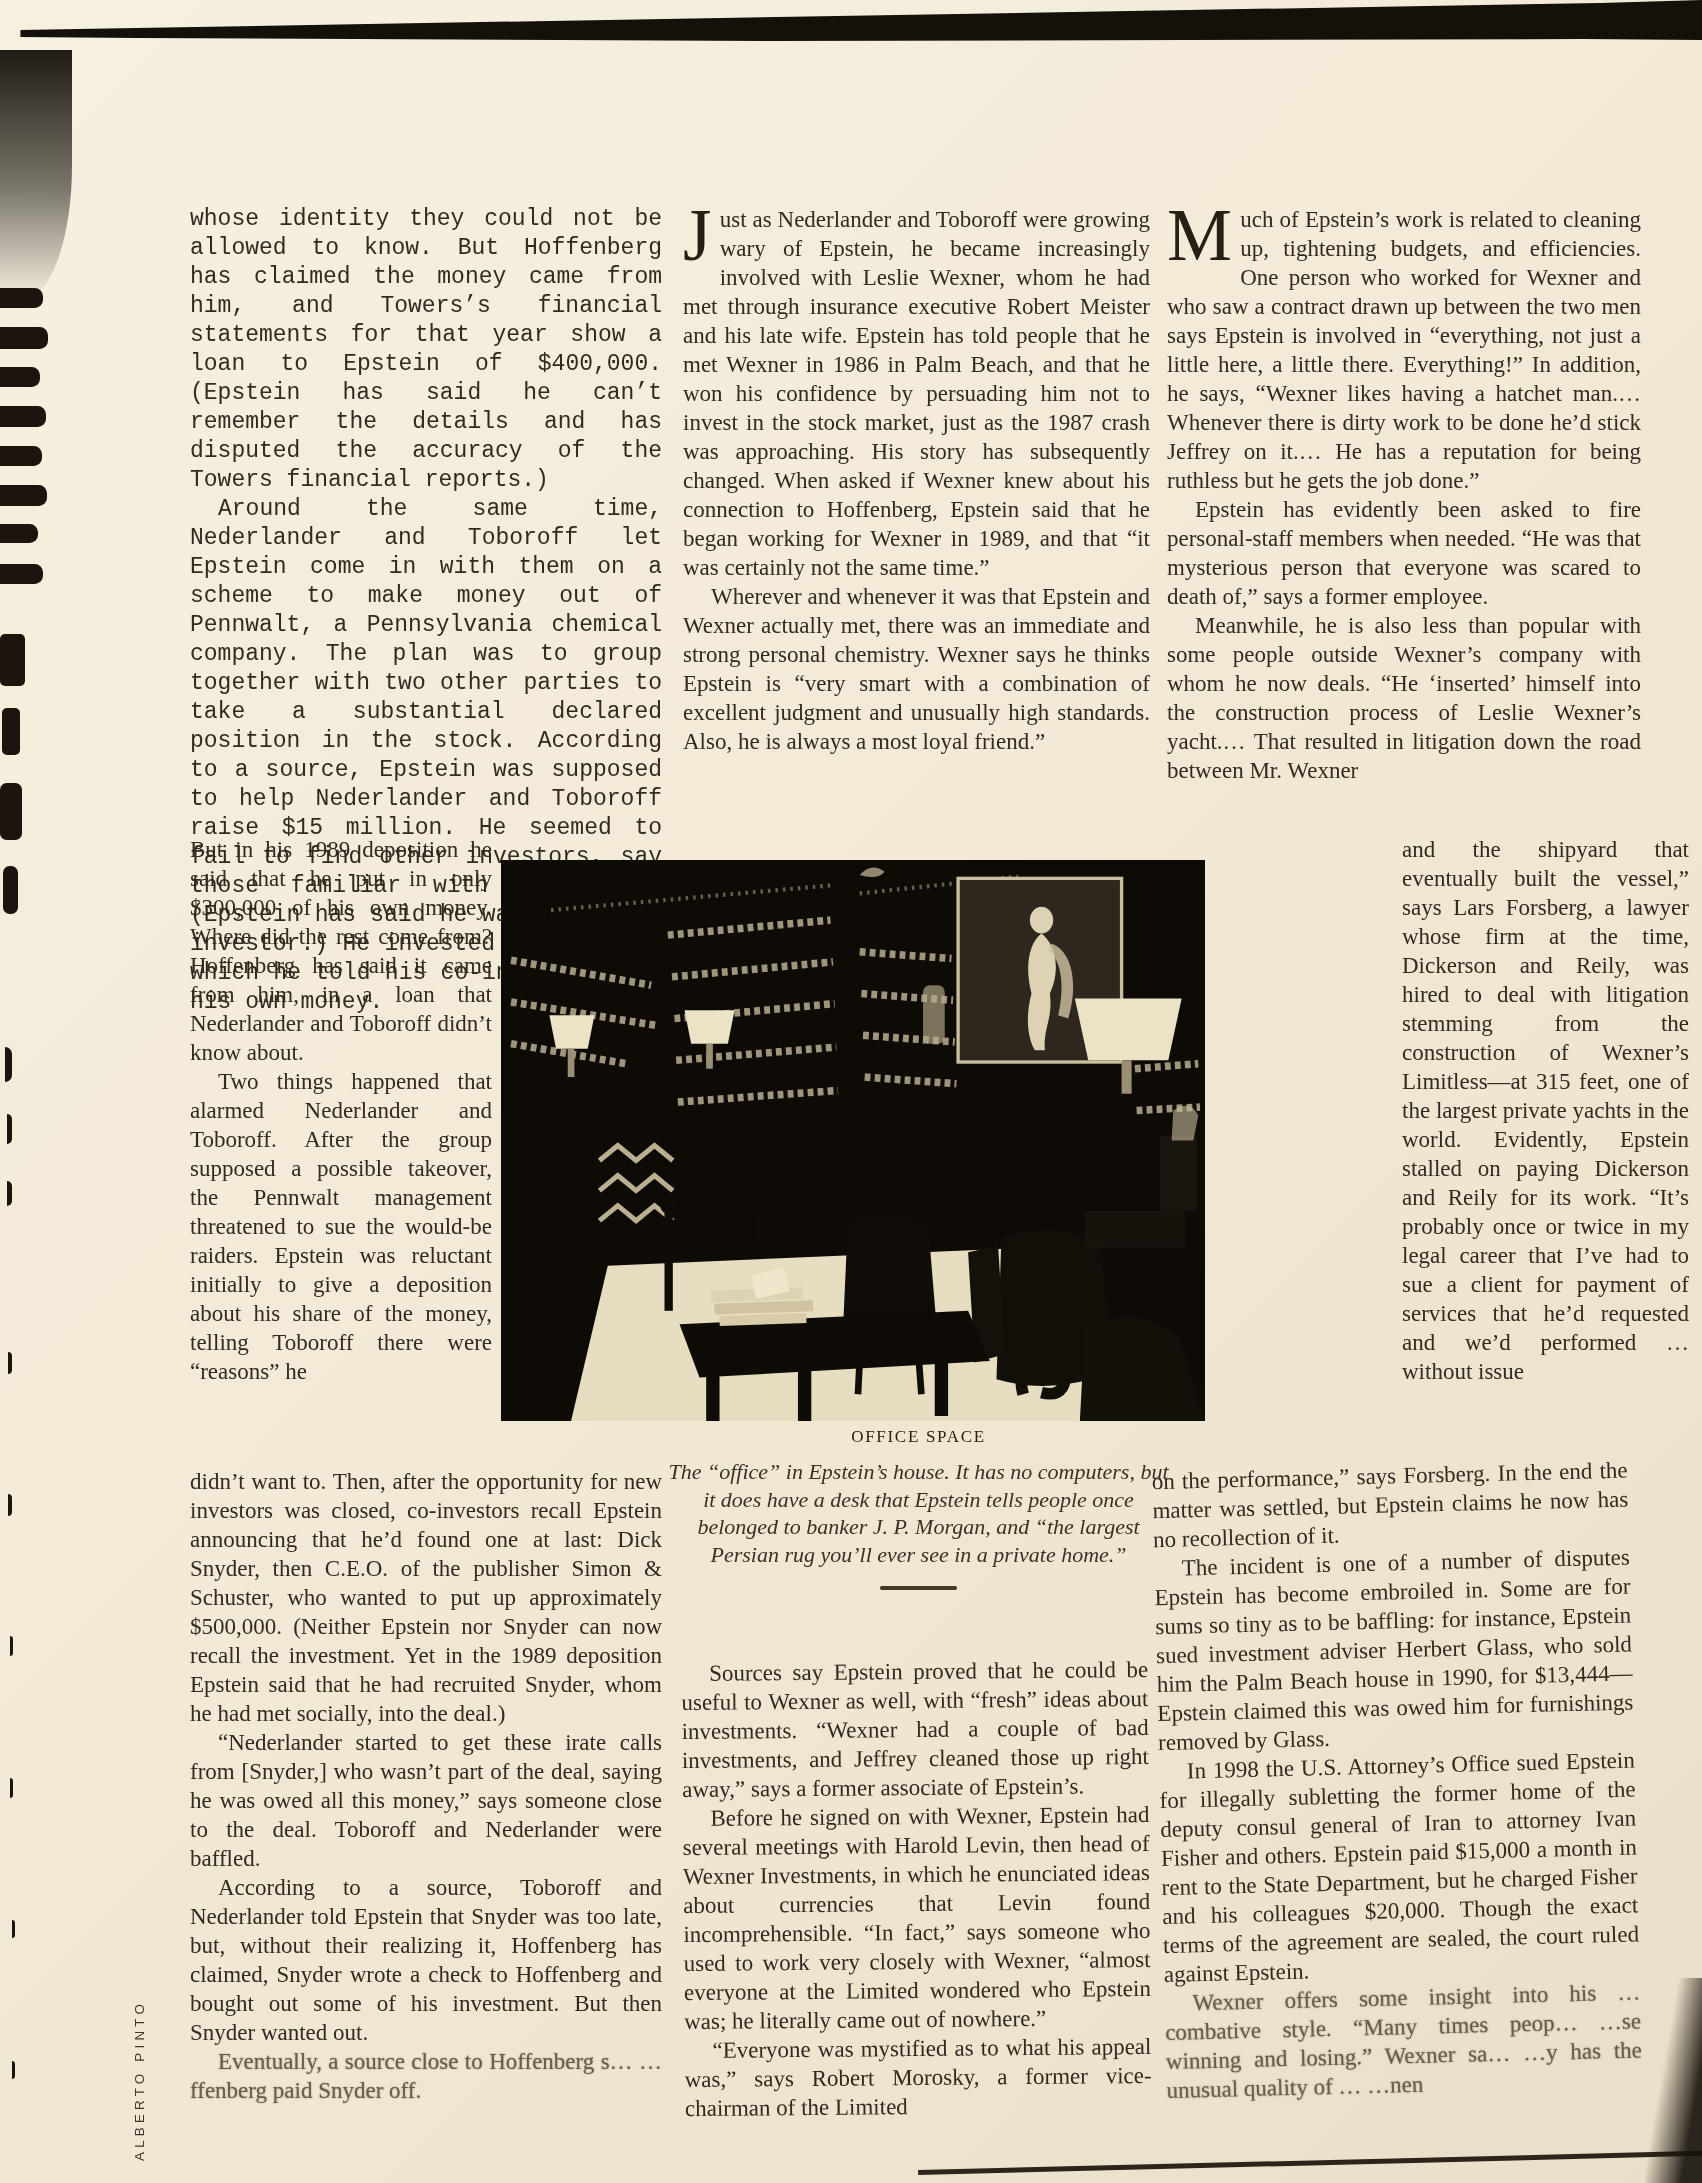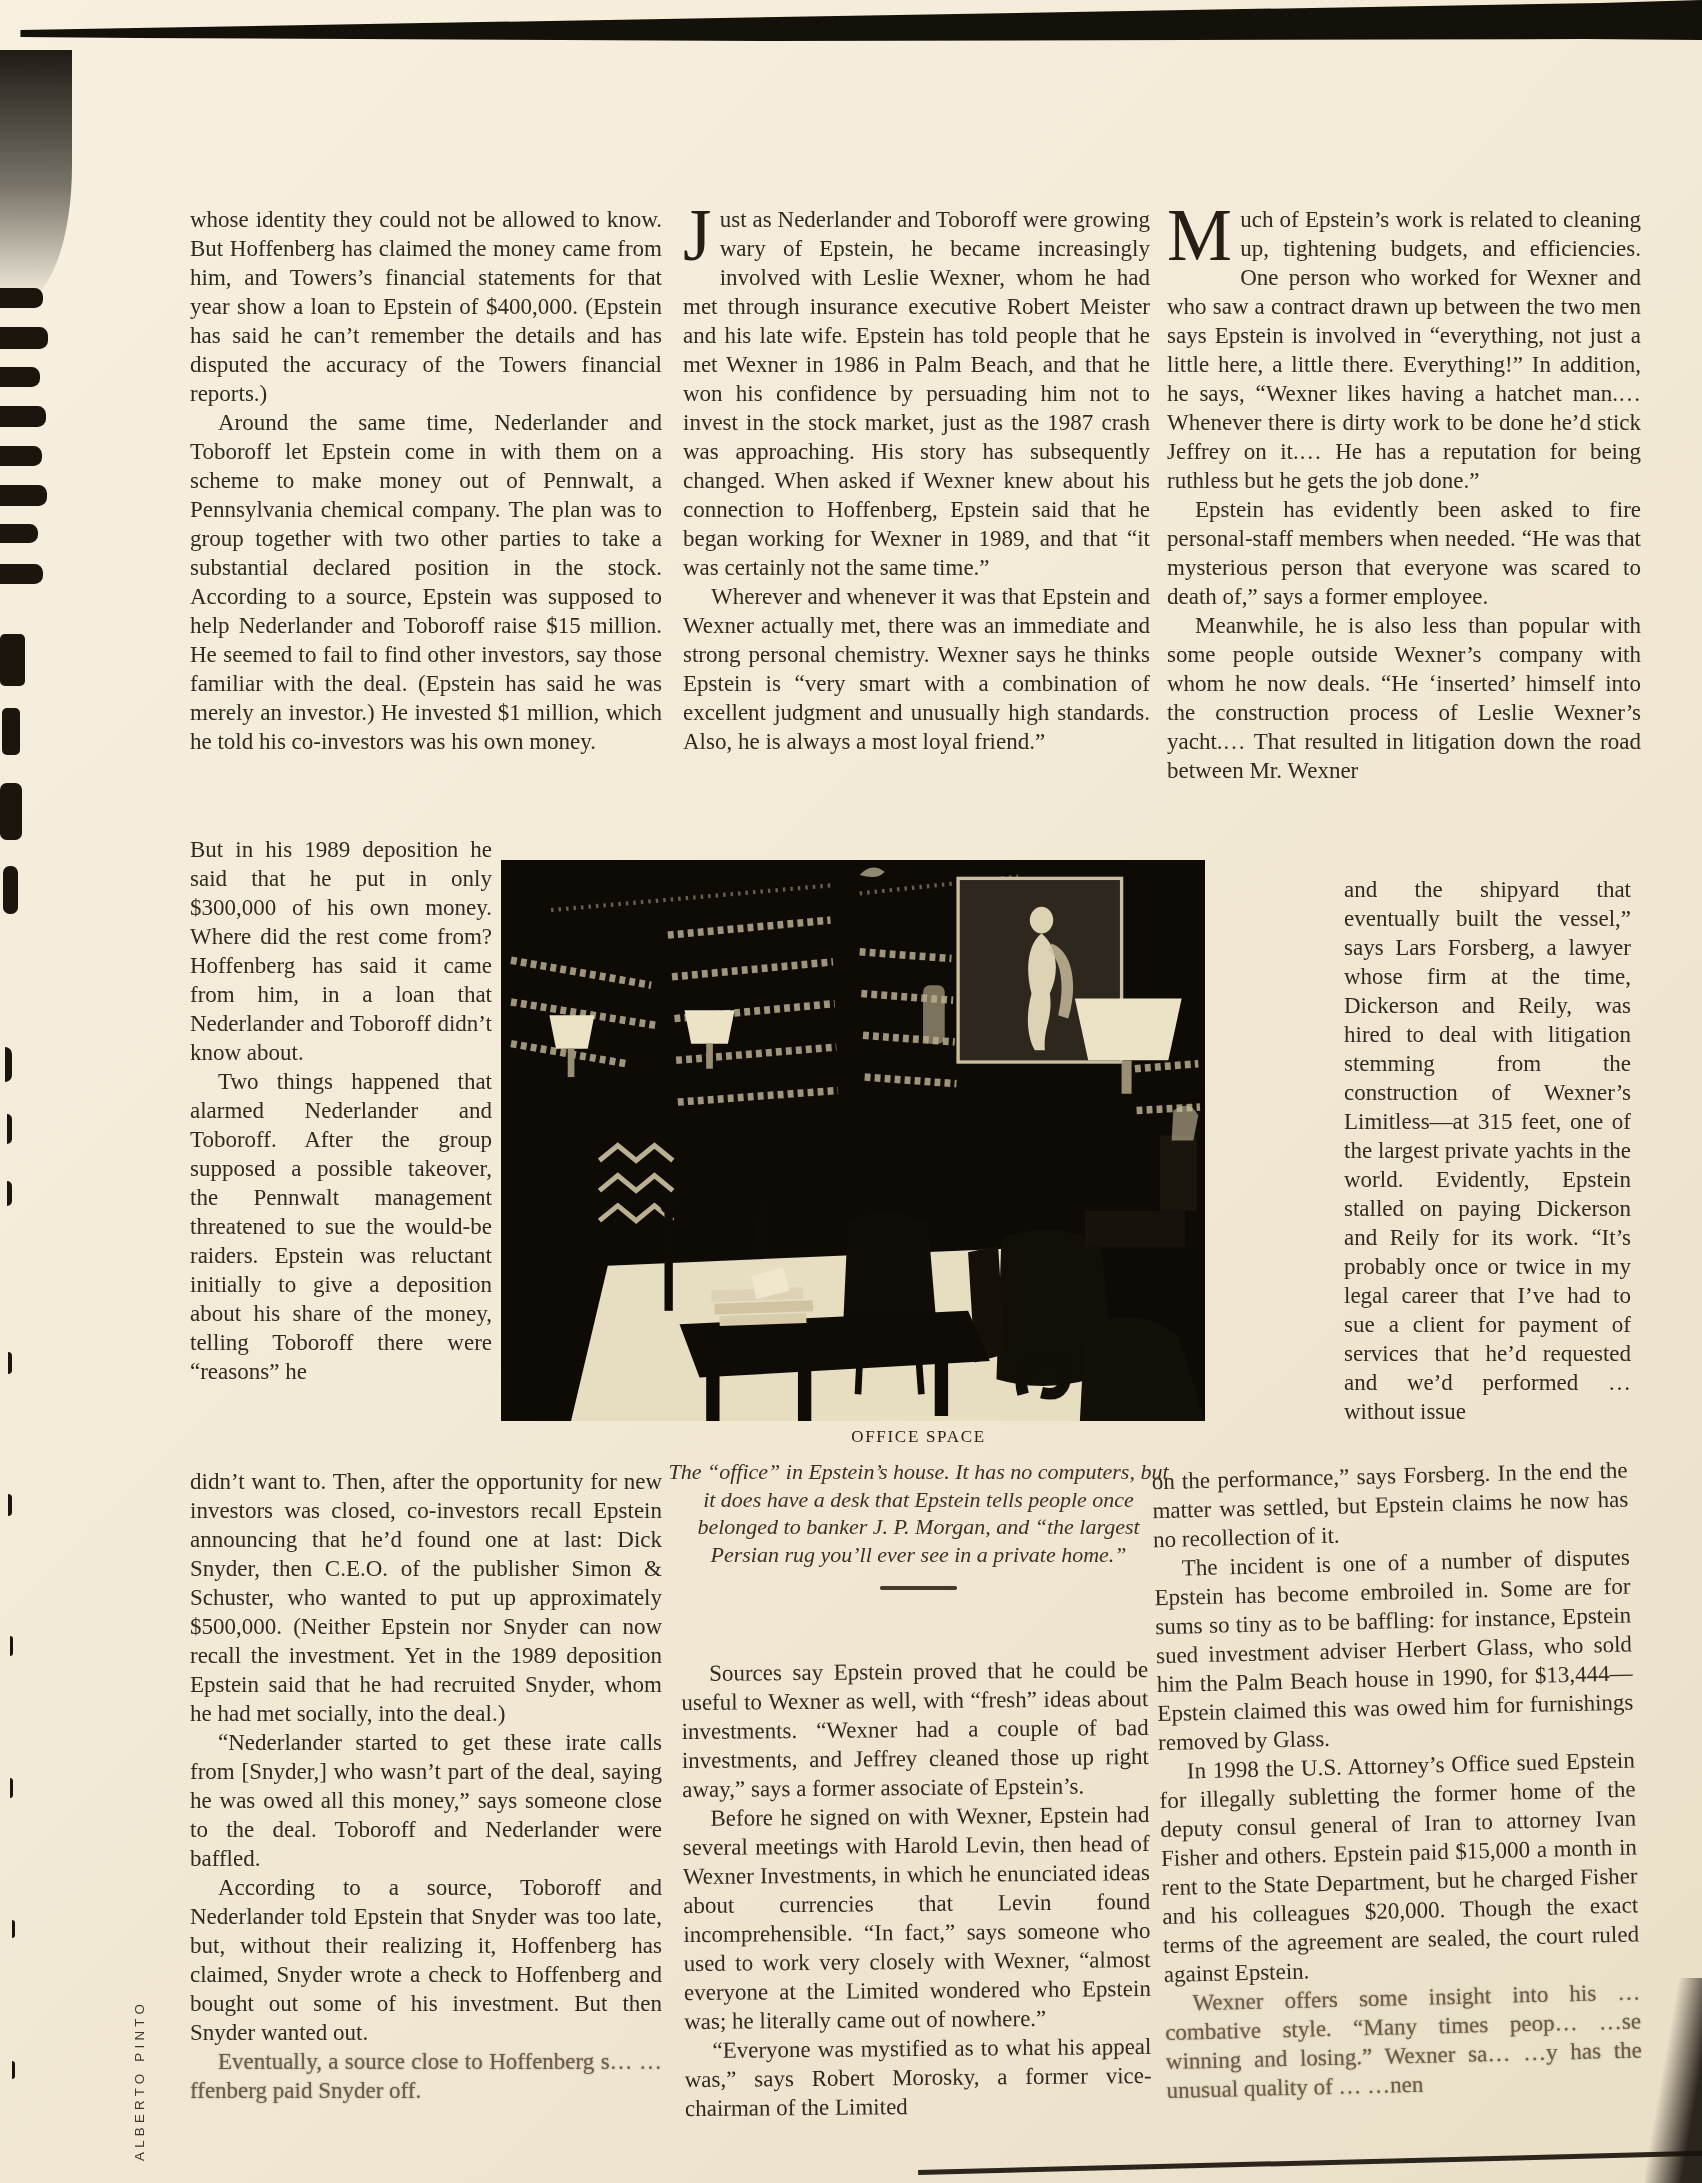--- a/index.html
+++ b/index.html
@@ -94,21 +94,21 @@
     <div class="bmark" style="left:10px;top:1636px;width:3.3px;height:20px;"></div>
     <div class="bmark" style="left:10px;top:1778px;width:3.3px;height:20px;"></div>
     <div class="bmark" style="left:11.7px;top:1920px;width:3.3px;height:18.4px;"></div>
     <div class="bmark" style="left:11.7px;top:2061px;width:3.3px;height:18.4px;"></div>
   </div>
   <div class="edge-bottom"></div>
   <div class="edge-corner"></div>
 
   <div class="credit">ALBERTO PINTO</div>
 
-  <section class="col" style="left:190px;top:205px;width:472px;">
+  <section class="col" style="left:190px;top:205px;width:472px;font-family:Liberation Mono, monospace;">
     <p class="cont">whose identity they could not be allowed to know. But Hoffenberg has claimed the money came from him, and Towers’s financial statements for that year show a loan to Epstein of $400,000. (Epstein has said he can’t remember the details and has disputed the accuracy of the Towers financial reports.)</p>
     <p>Around the same time, Nederlander and Toboroff let Epstein come in with them on a scheme to make money out of Pennwalt, a Pennsylvania chemical company. The plan was to group together with two other parties to take a substantial declared position in the stock. According to a source, Epstein was supposed to help Nederlander and Toboroff raise $15 million. He seemed to fail to find other investors, say those familiar with the deal. (Epstein has said he was merely an investor.) He invested $1 million, which he told his co-investors was his own money.</p>
   </section>
   <section class="col" style="left:190px;top:835px;width:302px;">
     <p class="cont">But in his 1989 deposition he said that he put in only $300,000 of his own money. Where did the rest come from? Hoffenberg has said it came from him, in a loan that Nederlander and Toboroff didn’t know about.</p>
     <p>Two things happened that alarmed Nederlander and Toboroff. After the group supposed a possible takeover, the Pennwalt management threatened to sue the would-be raiders. Epstein was reluctant initially to give a deposition about his share of the money, telling Toboroff there were “reasons” he</p>
   </section>
   <section class="col" style="left:190px;top:1467px;width:472px;">
     <p class="cont">didn’t want to. Then, after the opportunity for new investors was closed, co-investors recall Epstein announcing that he’d found one at last: Dick Snyder, then C.E.O. of the publisher Simon &amp; Schuster, who wanted to put up approximately $500,000. (Neither Epstein nor Snyder can now recall the investment. Yet in the 1989 deposition Epstein said that he had recruited Snyder, whom he had met socially, into the deal.)</p>
     <p>“Nederlander started to get these irate calls from [Snyder,] who wasn’t part of the deal, saying he was owed all this money,” says someone close to the deal. Toboroff and Nederlander were baffled.</p>
@@ -218,21 +218,21 @@
     <p>Sources say Epstein proved that he could be useful to Wexner as well, with “fresh” ideas about investments. “Wexner had a couple of bad investments, and Jeffrey cleaned those up right away,” says a former associate of Epstein’s.</p>
     <p>Before he signed on with Wexner, Epstein had several meetings with Harold Levin, then head of Wexner Investments, in which he enunciated ideas about currencies that Levin found incomprehensible. “In fact,” says someone who used to work very closely with Wexner, “almost everyone at the Limited wondered who Epstein was; he literally came out of nowhere.”</p>
     <p>“Everyone was mystified as to what his appeal was,” says Robert Morosky, a former vice-chairman of the Limited</p>
   </section>
 
   <section class="col" style="left:1167px;top:205px;width:474px;">
     <p class="cont"><span class="dropcap">M</span><span>uch of Epstein’s work is related to cleaning up, tightening budgets, and efficiencies. One person who worked for Wexner and who saw a contract drawn up between the two men says Epstein is involved in “everything, not just a little here, a little there. Everything!” In addition, he says, “Wexner likes having a hatchet man.… Whenever there is dirty work to be done he’d stick Jeffrey on it.… He has a reputation for being ruthless but he gets the job done.”</span></p>
     <p>Epstein has evidently been asked to fire personal-staff members when needed. “He was that mysterious person that everyone was scared to death of,” says a former employee.</p>
     <p>Meanwhile, he is also less than popular with some people outside Wexner’s company with whom he now deals. “He ‘inserted’ himself into the construction process of Leslie Wexner’s yacht.… That resulted in litigation down the road between Mr. Wexner</p>
   </section>
-  <section class="col" style="left:1344px;top:835px;width:287px;margin-top:40px;">
+  <section class="col" style="left:1402px;top:835px;width:287px;">
     <p class="cont">and the shipyard that eventually built the vessel,” says Lars Forsberg, a lawyer whose firm at the time, Dickerson and Reily, was hired to deal with litigation stemming from the construction of Wexner’s Limitless—at 315 feet, one of the largest private yachts in the world. Evidently, Epstein stalled on paying Dickerson and Reily for its work. “It’s probably once or twice in my legal career that I’ve had to sue a client for payment of services that he’d requested and we’d performed … without issue</p>
   </section>
   <section class="col tilt-m" style="left:1167px;top:1467px;width:476px;">
     <p class="cont">on the performance,” says Forsberg. In the end the matter was settled, but Epstein claims he now has no recollection of it.</p>
     <p>The incident is one of a number of disputes Epstein has become embroiled in. Some are for sums so tiny as to be baffling: for instance, Epstein sued investment adviser Herbert Glass, who sold him the Palm Beach house in 1990, for $13,444—Epstein claimed this was owed him for furnishings removed by Glass.</p>
     <p>In 1998 the U.S. Attorney’s Office sued Epstein for illegally subletting the former home of the deputy consul general of Iran to attorney Ivan Fisher and others. Epstein paid $15,000 a month in rent to the State Department, but he charged Fisher and his colleagues $20,000. Though the exact terms of the agreement are sealed, the court ruled against Epstein.</p>
     <p class="fade">Wexner offers some insight into his … combative style. “Many times peop… …se winning and losing.” Wexner sa… …y has the unusual quality of … …nen</p>
   </section>
 
 </div>

